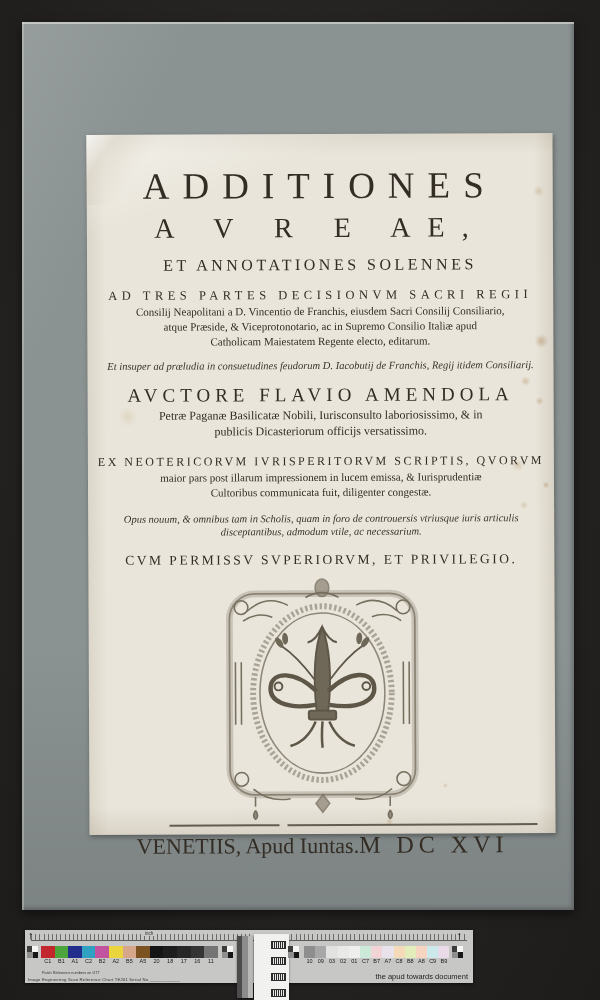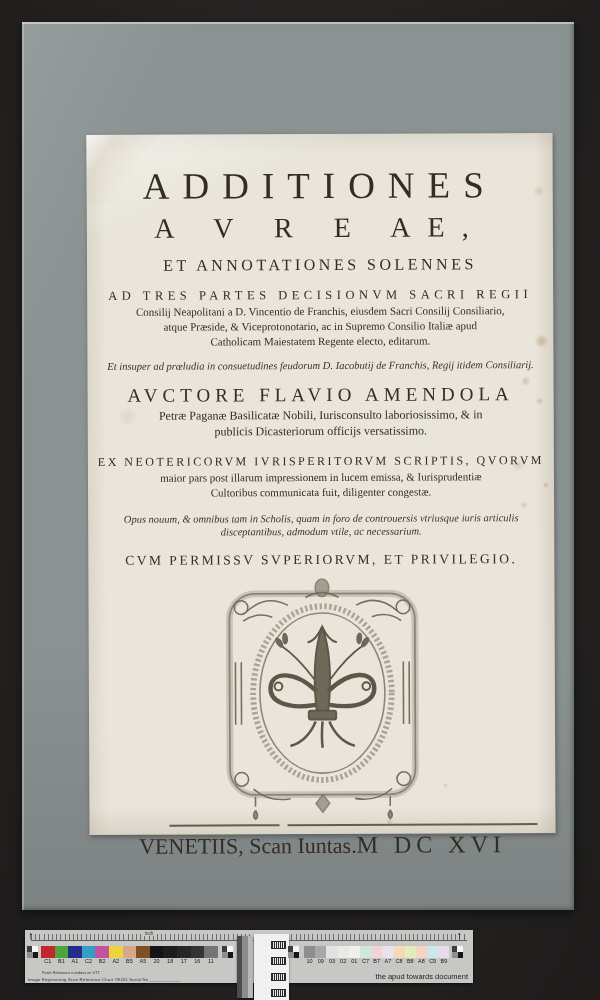--- a/index.html
+++ b/index.html
@@ -186,21 +186,21 @@
         <path d="M112,149 C118,163 127,171 138,174" fill="none" stroke-width="2.6"></path>
       </g>
     </svg>
 
     <div class="rule-row">
       <div class="rule-seg" style="left:68px;width:110px;"></div>
       <div class="rule-seg" style="left:186px;width:250px;"></div>
     </div>
 
     <div class="imprint">
-      <span>VENETIIS, Scan Iuntas.</span><span class="year">M DC XVI</span>
+      <span>VENETIIS, Apud Iuntas.</span><span class="year">M DC XVI</span>
     </div>
   </div>
 </div>
 
 <div class="calbar">
   <div class="ruler"></div>
   <div class="ruler-label">inch</div>
 
   <span class="cal-arrow" style="left:3px;top:0px;">↑</span>
   <span class="cal-arrow" style="right:11px;top:0px;">↑</span>

